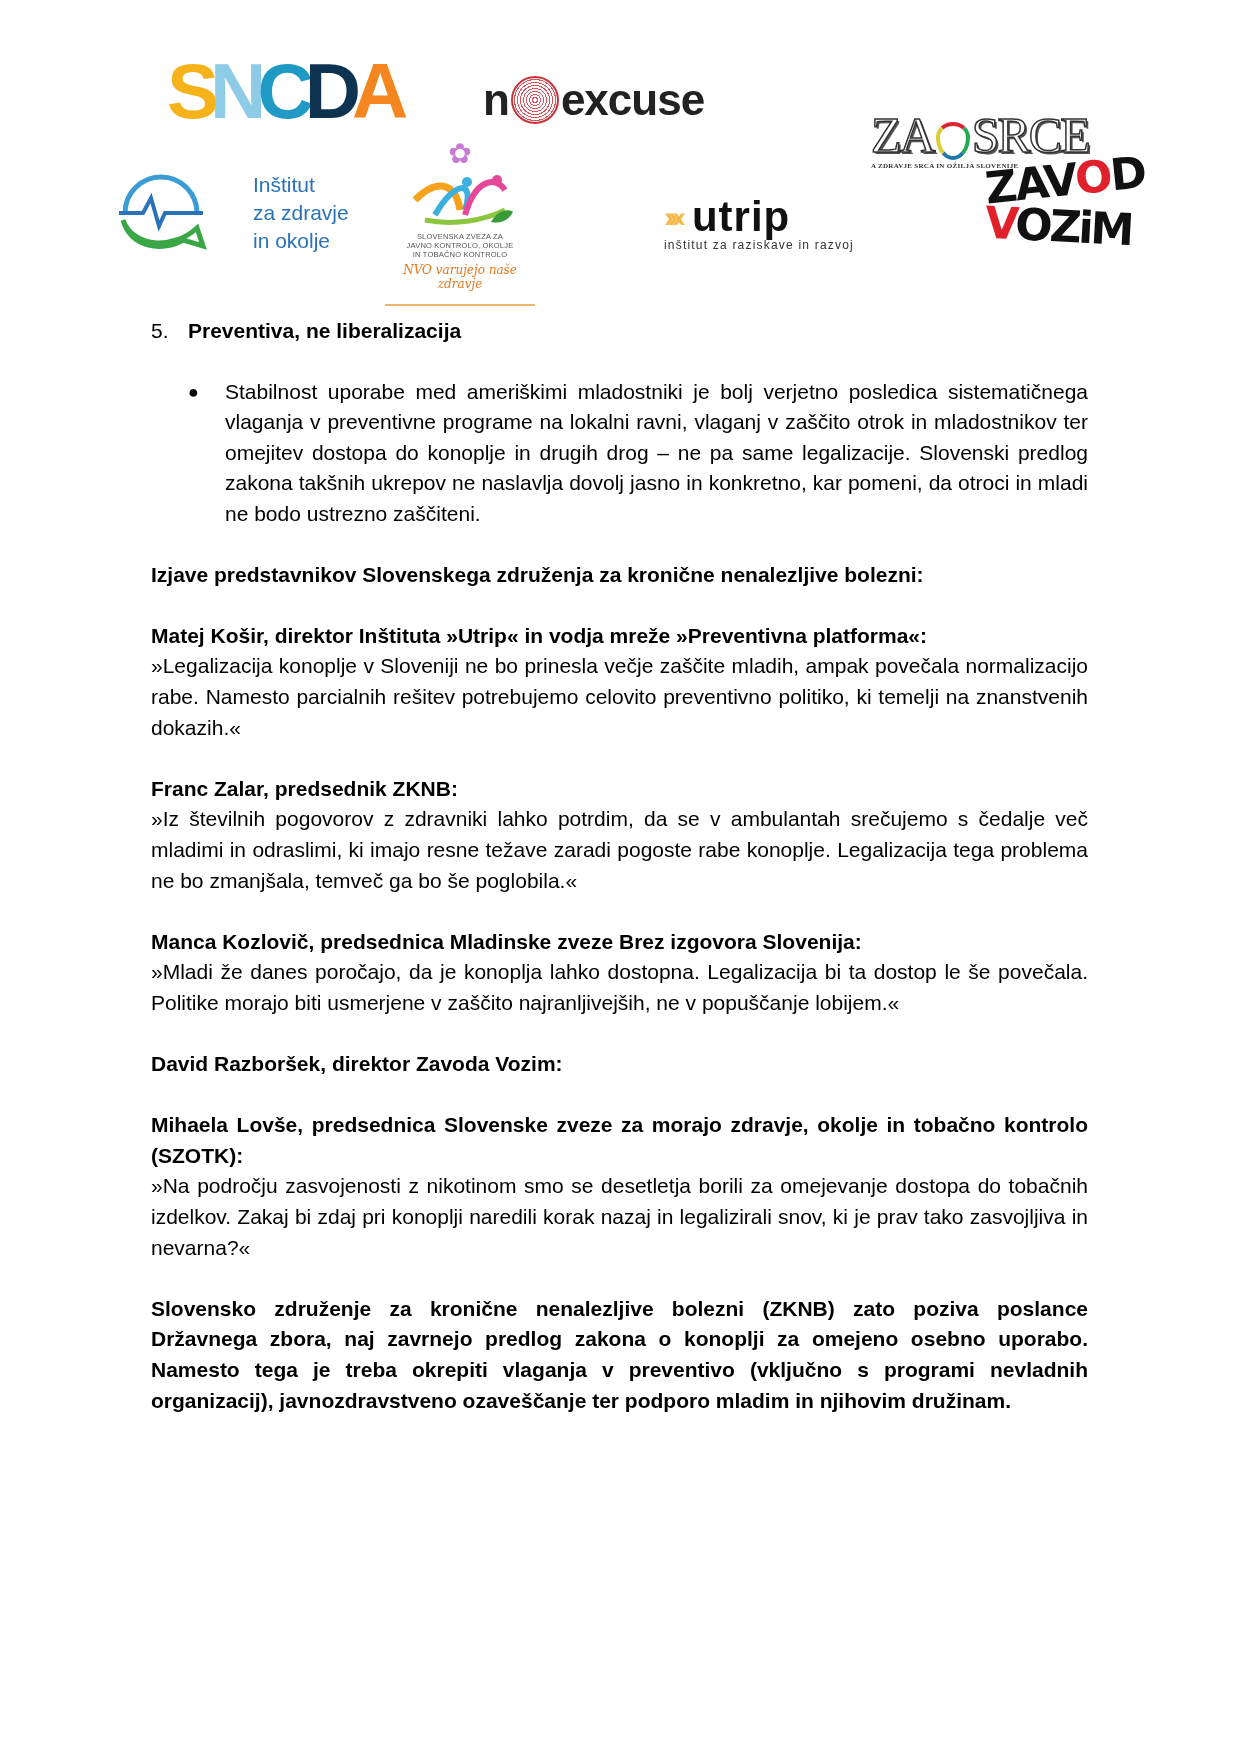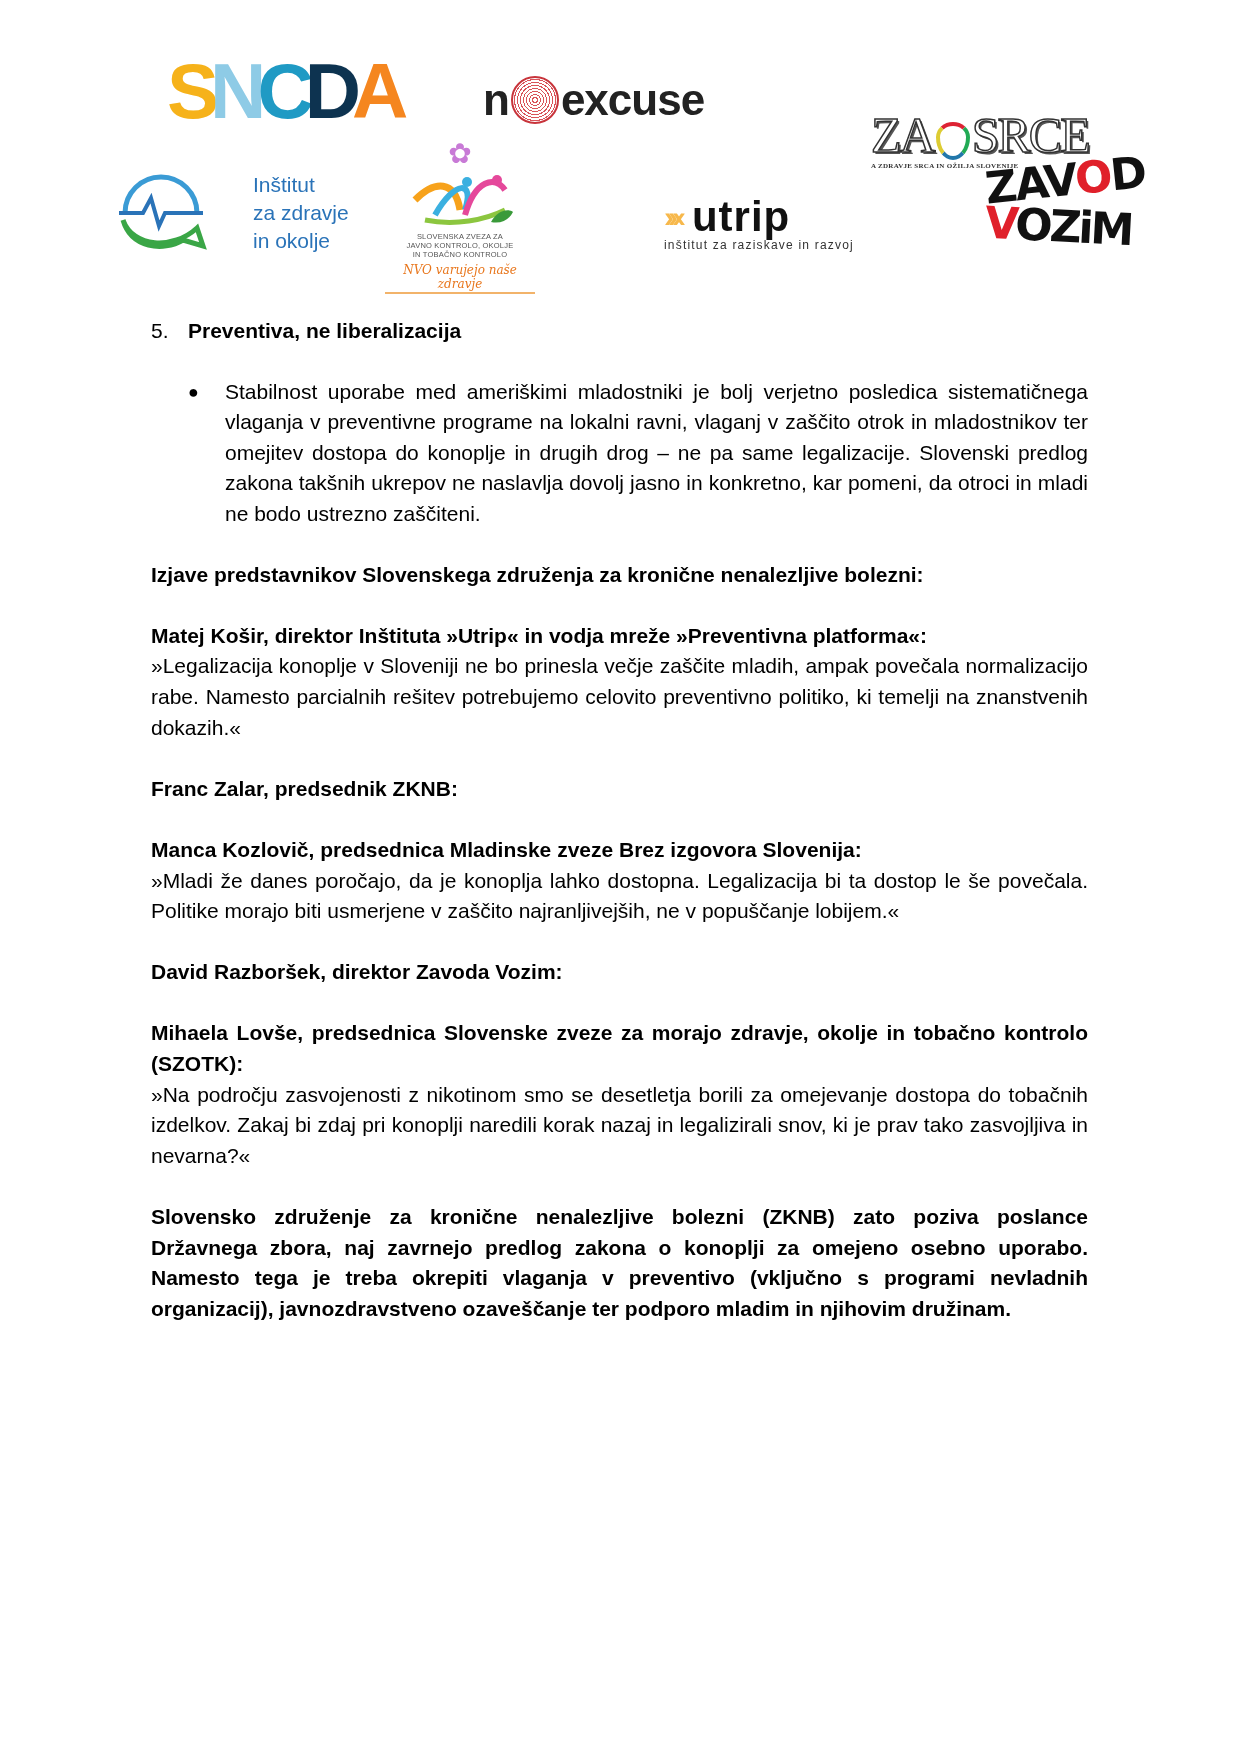--- a/index.html
+++ b/index.html
@@ -28,21 +28,21 @@
   
   .izo { left: 113px; top: 168px; display: flex; align-items: center; gap: 38px; }
   .izo .mark { width: 96px; height: 90px; position: relative; }
   .izo .txt { color: #2a73b8; font-size: 21px; line-height: 28px; margin-left: 6px; font-weight: 500; }
   
   .szotk { left: 385px; top: 140px; width: 150px; text-align: center; }
   .szotk .flower { font-size: 28px; color: #c87ad6; line-height: 1; }
   .szotk .swoosh { height: 60px; position: relative; }
   .szotk .cap { font-size: 7.5px; color: #555; line-height: 9px; letter-spacing: 0.2px; }
   .szotk .slogan { font-family: "DejaVu Serif", serif; font-style: italic; color: #e8761c; font-size: 12px;
-                   margin-top: 4px; border-bottom: 2px solid #f2b36a; display:inline-block; padding-bottom:1px; }
+                   margin-top: 4px; border-bottom: 2px solid #f2b36a; display:inline-block; padding-bottom:13px; }
   
   .utrip { left: 664px; top: 196px; }
   .utrip .row { display: flex; align-items: center; }
   .utrip .arrows { color: #f7b84b; font-weight: 700; font-size: 30px; letter-spacing: -6px; margin-right: 12px; line-height:1; }
   .utrip .name { font-weight: 700; font-size: 42px; color: #111; line-height: 1; letter-spacing: 1px; }
   .utrip .sub { font-size: 12px; color: #333; letter-spacing: 1.2px; margin-top: 0; }
   
   .vozim { left: 985px; top: 160px; width: 130px; font-weight: 900; font-family: "DejaVu Sans", sans-serif;
            line-height: 44px; font-size: 44px; color: #111; }
   .vozim .red { color: #e0202a; }
@@ -135,20 +135,21 @@
   </div>
 
   <p class="b">Izjave predstavnikov Slovenskega združenja za kronične nenalezljive bolezni:</p>
   <div class="gap"></div>
 
   <p class="b">Matej Košir, direktor Inštituta »Utrip« in vodja mreže »Preventivna platforma«:</p>
   <p>»Legalizacija konoplje v Sloveniji ne bo prinesla večje zaščite mladih, ampak povečala normalizacijo rabe. Namesto parcialnih rešitev potrebujemo celovito preventivno politiko, ki temelji na znanstvenih dokazih.«</p>
   <div class="gap"></div>
 
   <p class="b">Franc Zalar, predsednik ZKNB:</p>
+  <p>»Iz številnih pogovorov z zdravniki lahko potrdim, da se v ambulantah srečujemo s čedalje več mladimi in odraslimi, ki imajo resne težave zaradi pogoste rabe konoplje. Legalizacija tega problema ne bo zmanjšala, temveč ga bo še poglobila.«</p>
   <div class="gap"></div>
 
   <p class="b">Manca Kozlovič, predsednica Mladinske zveze Brez izgovora Slovenija:</p>
   <p>»Mladi že danes poročajo, da je konoplja lahko dostopna. Legalizacija bi ta dostop le še povečala. Politike morajo biti usmerjene v zaščito najranljivejših, ne v popuščanje lobijem.«</p>
   <div class="gap"></div>
 
   <p class="b">David Razboršek, direktor Zavoda Vozim:</p>
   <div class="gap"></div>
 
   <p class="b">Mihaela Lovše, predsednica Slovenske zveze za morajo zdravje, okolje in tobačno kontrolo (SZOTK):</p>

